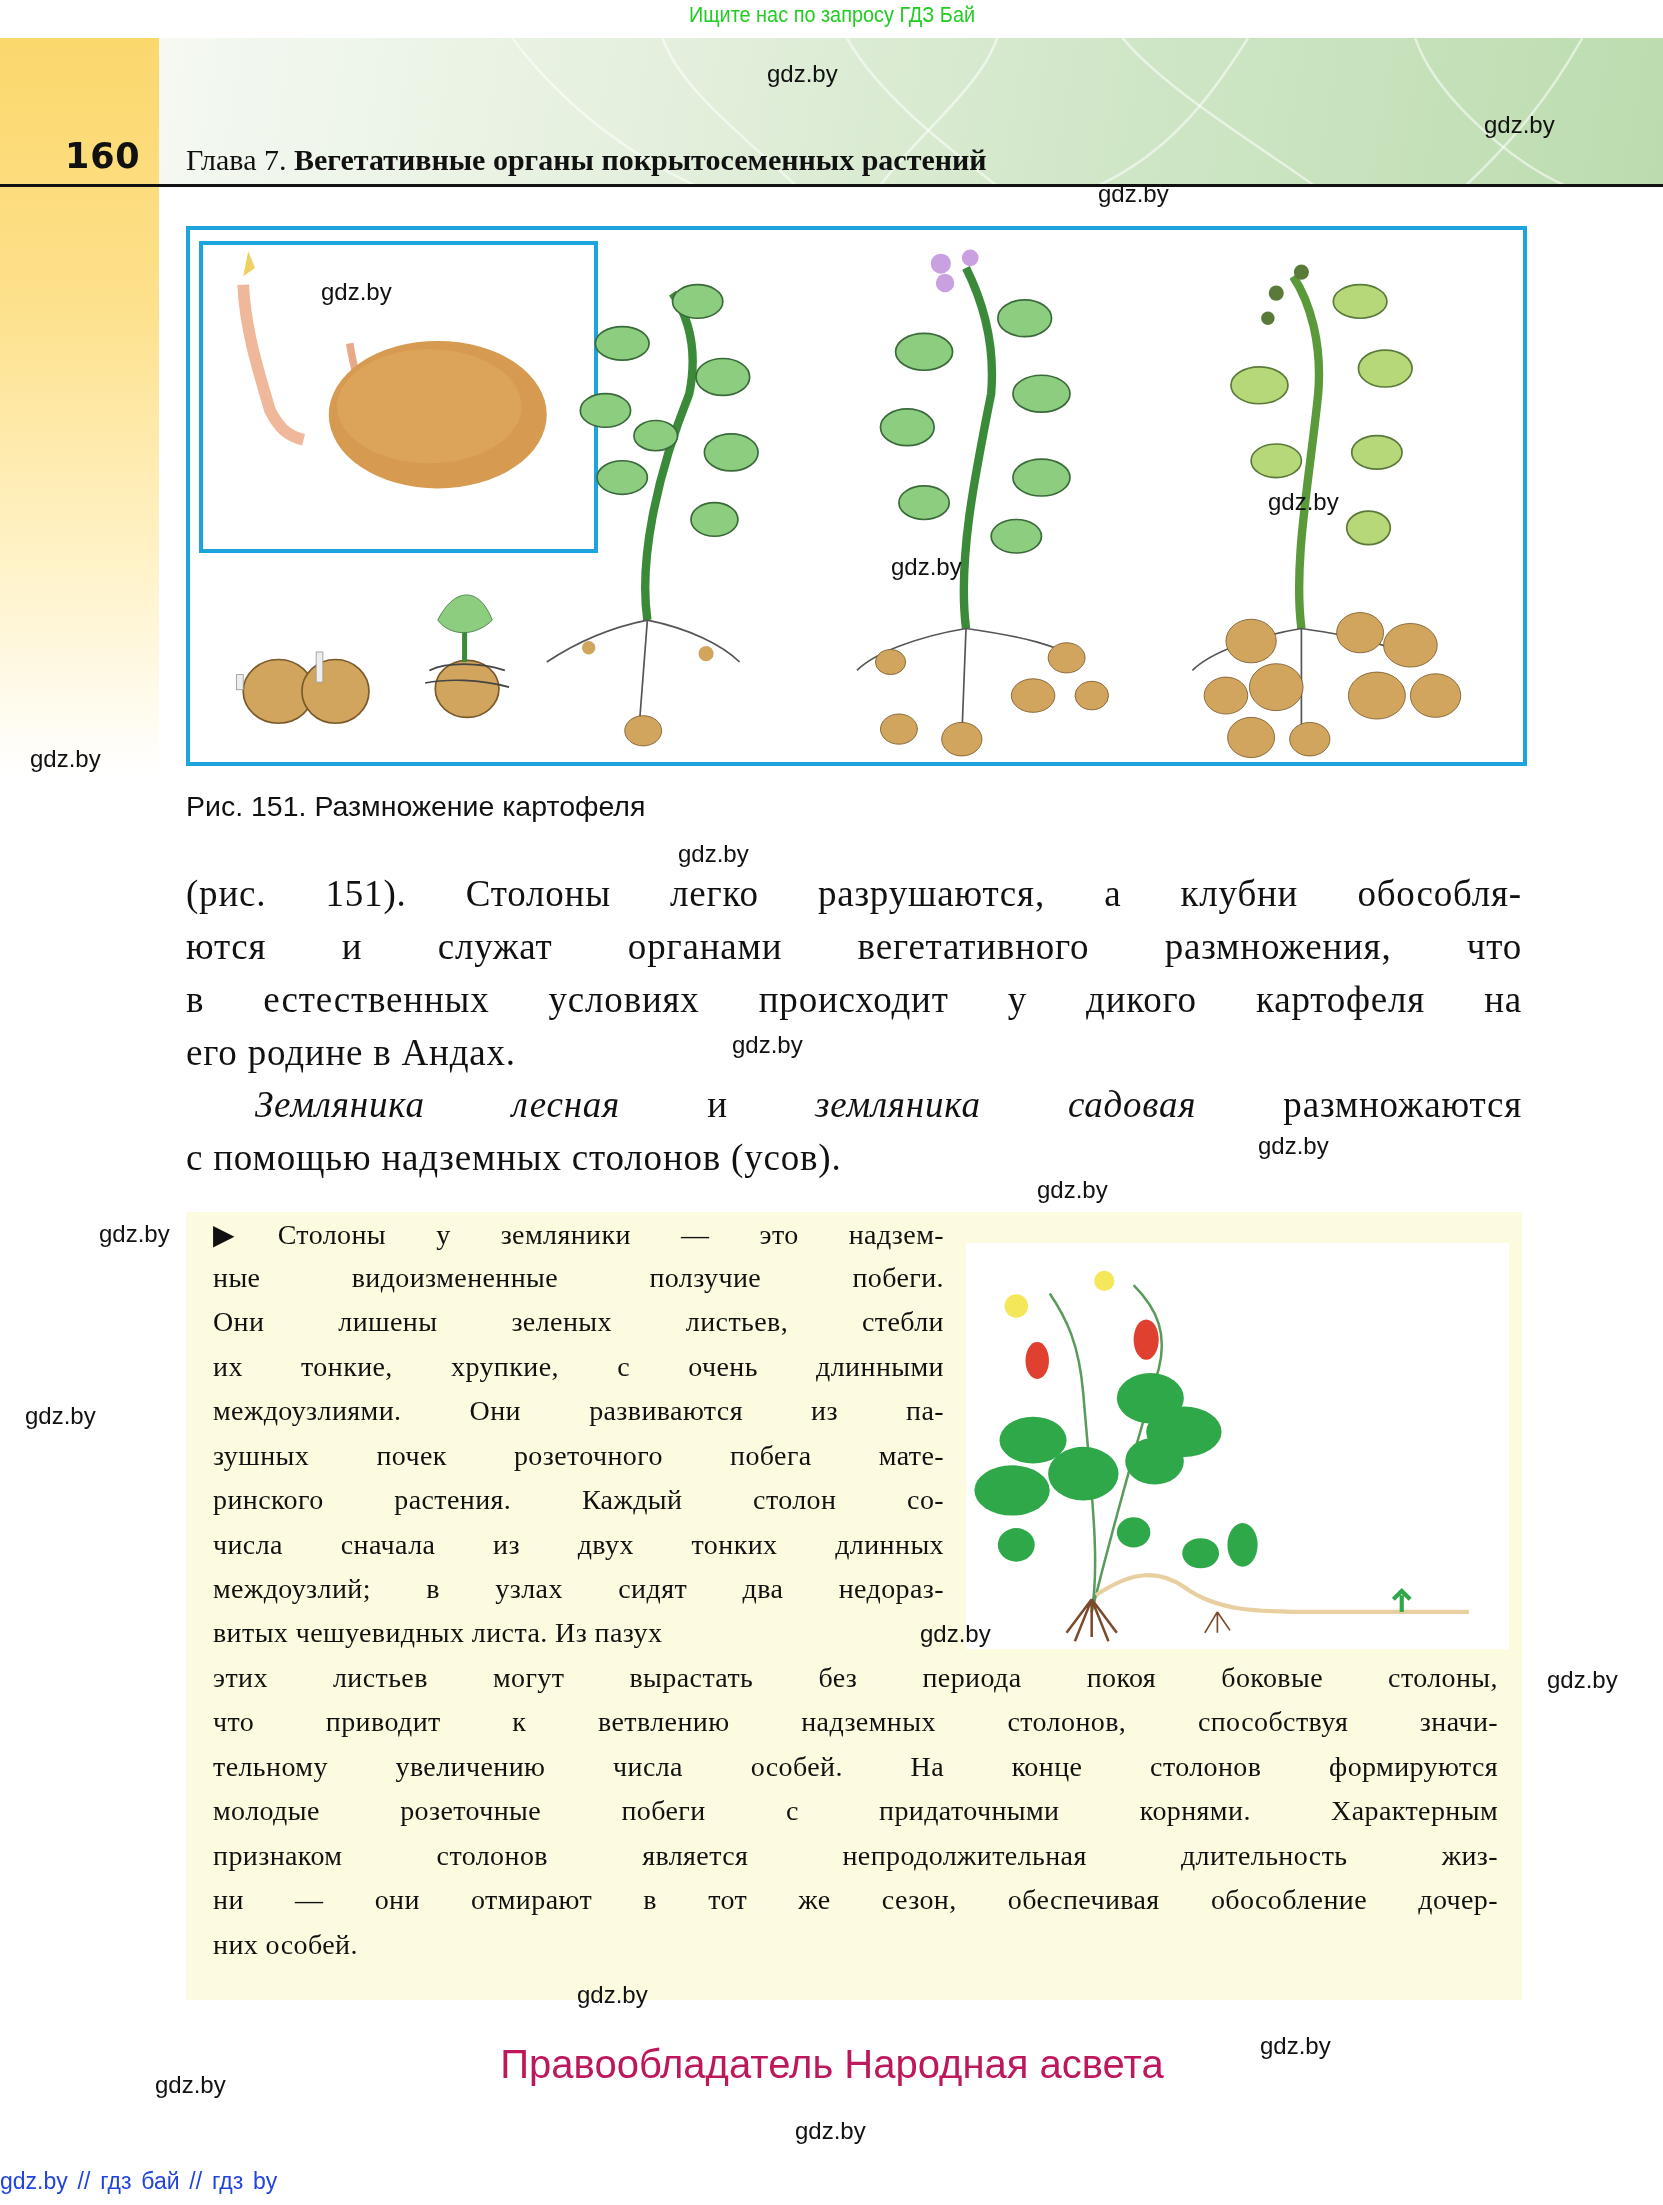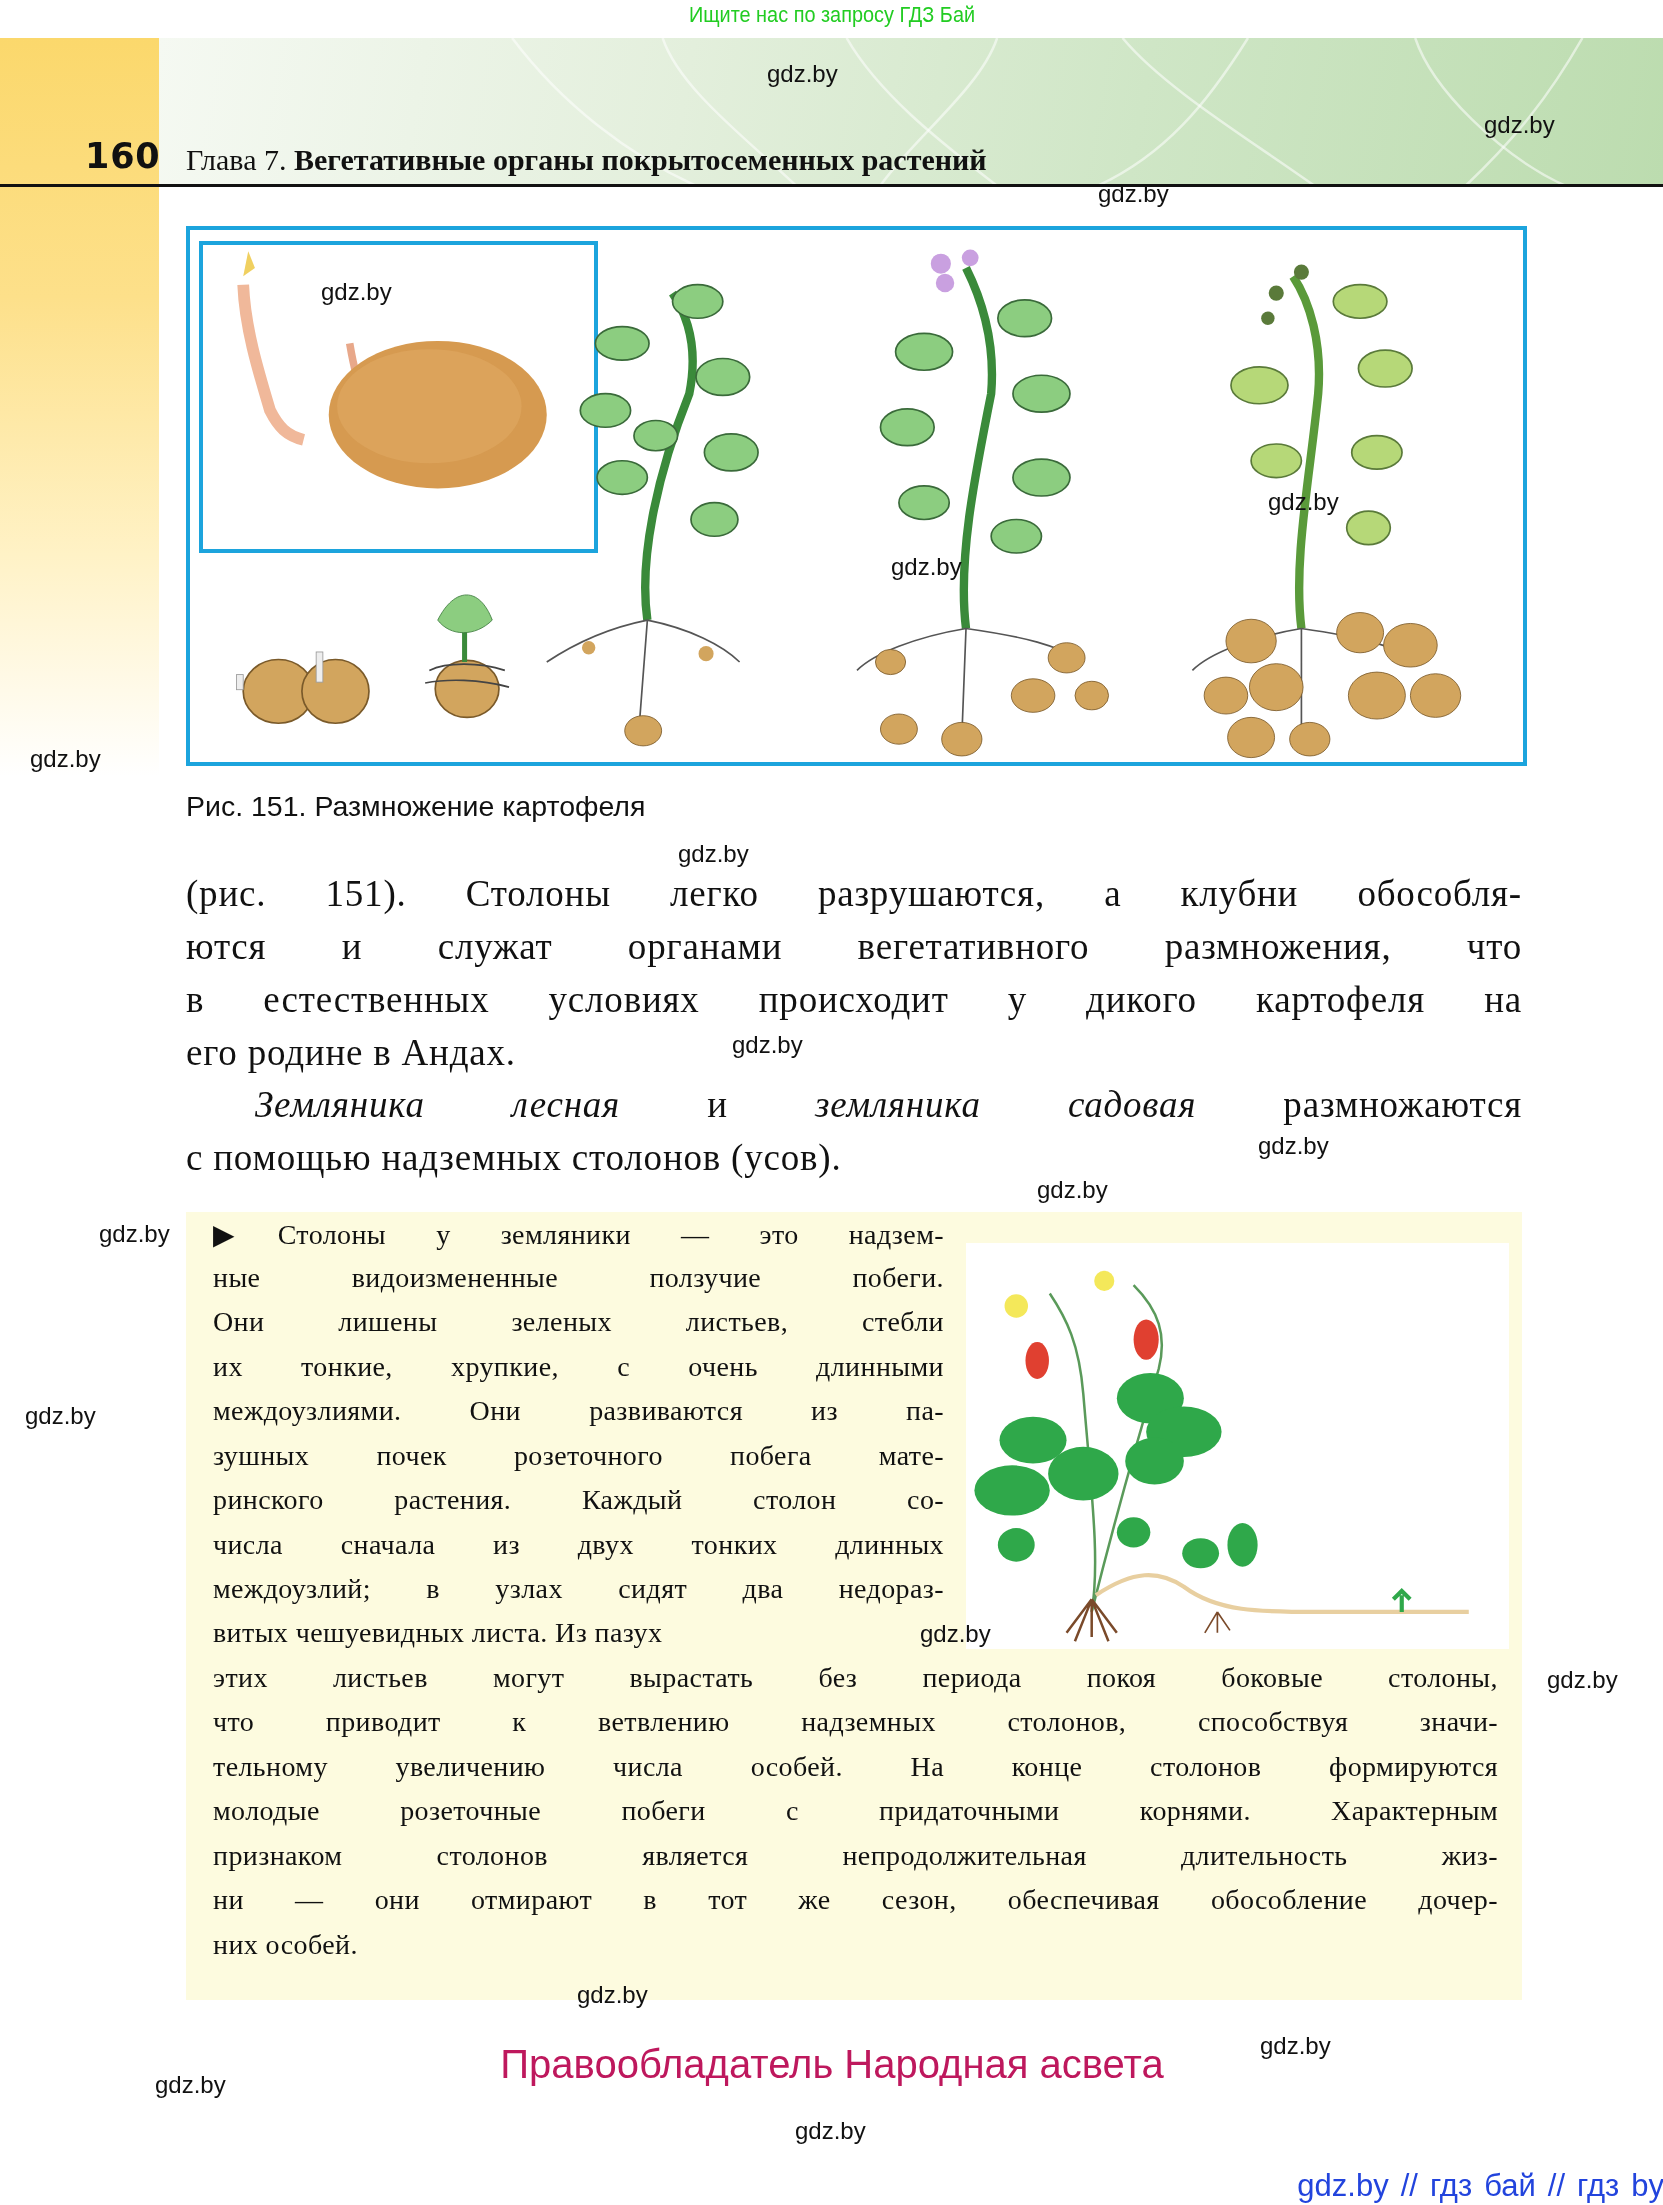--- a/index.html
+++ b/index.html
@@ -18,21 +18,21 @@
     background:linear-gradient(to bottom, #fbd86c 0%, #fde08a 35%, #fff2c6 70%, #ffffff 100%);
   }
   .header-band {
     left:159px; top:38px; width:1504px; height:148px;
     background:linear-gradient(100deg, #f5f9f2 0%, #e3efdc 35%, #cfe6c6 65%, #bcdcaf 100%);
     overflow:hidden;
   }
   .header-band svg { position:absolute; left:0; top:0; }
   .page-number {
     left:65px; top:136px; font-size:35px; font-weight:bold;
-    font-family:"DejaVu Sans", sans-serif; letter-spacing:0.8px;margin-left:20px;
+    font-family:"DejaVu Sans", sans-serif; letter-spacing:0.8px;
   }
   .chapter-title {
     left:186px; top:143px; font-size:30px; white-space:nowrap;
     font-family:Liberation Serif, serif;
   }
   .chapter-title b { font-weight:bold; }
   .rule { left:0; top:184px; width:1664px; height:2.5px; background:#111; }
 
   .figure-box {
     left:186px; top:226px; width:1333px; height:532px;
@@ -64,21 +64,21 @@
   .strawberry-frame {
     left:966px; top:1243px; width:543px; height:406px; background:#fff;
   }
 
   .wm { position:absolute; font-size:24px; color:#111; font-family:"Liberation Sans", sans-serif; }
   .rights {
     left:0; width:1664px; top:2042px; text-align:center; font-size:40px;
     color:#be185d; font-family:"Liberation Sans", sans-serif;
   }
   .bottom-links {
-    left:0; width:1664px; top:2168px; text-align:right; font-size:31px; color:#2244dd;
+    left:0; width:1664px; top:2168px; text-align:left; font-size:23px; color:#2244dd;
     font-family:"Liberation Sans", sans-serif; word-spacing:3.4px;
   }
 </style>
 </head>
 <body>
 
 <div class="abs top-banner">Ищите нас по запросу ГДЗ Бай</div>
 
 <div class="abs yellow-col"></div>
 <div class="abs header-band">

